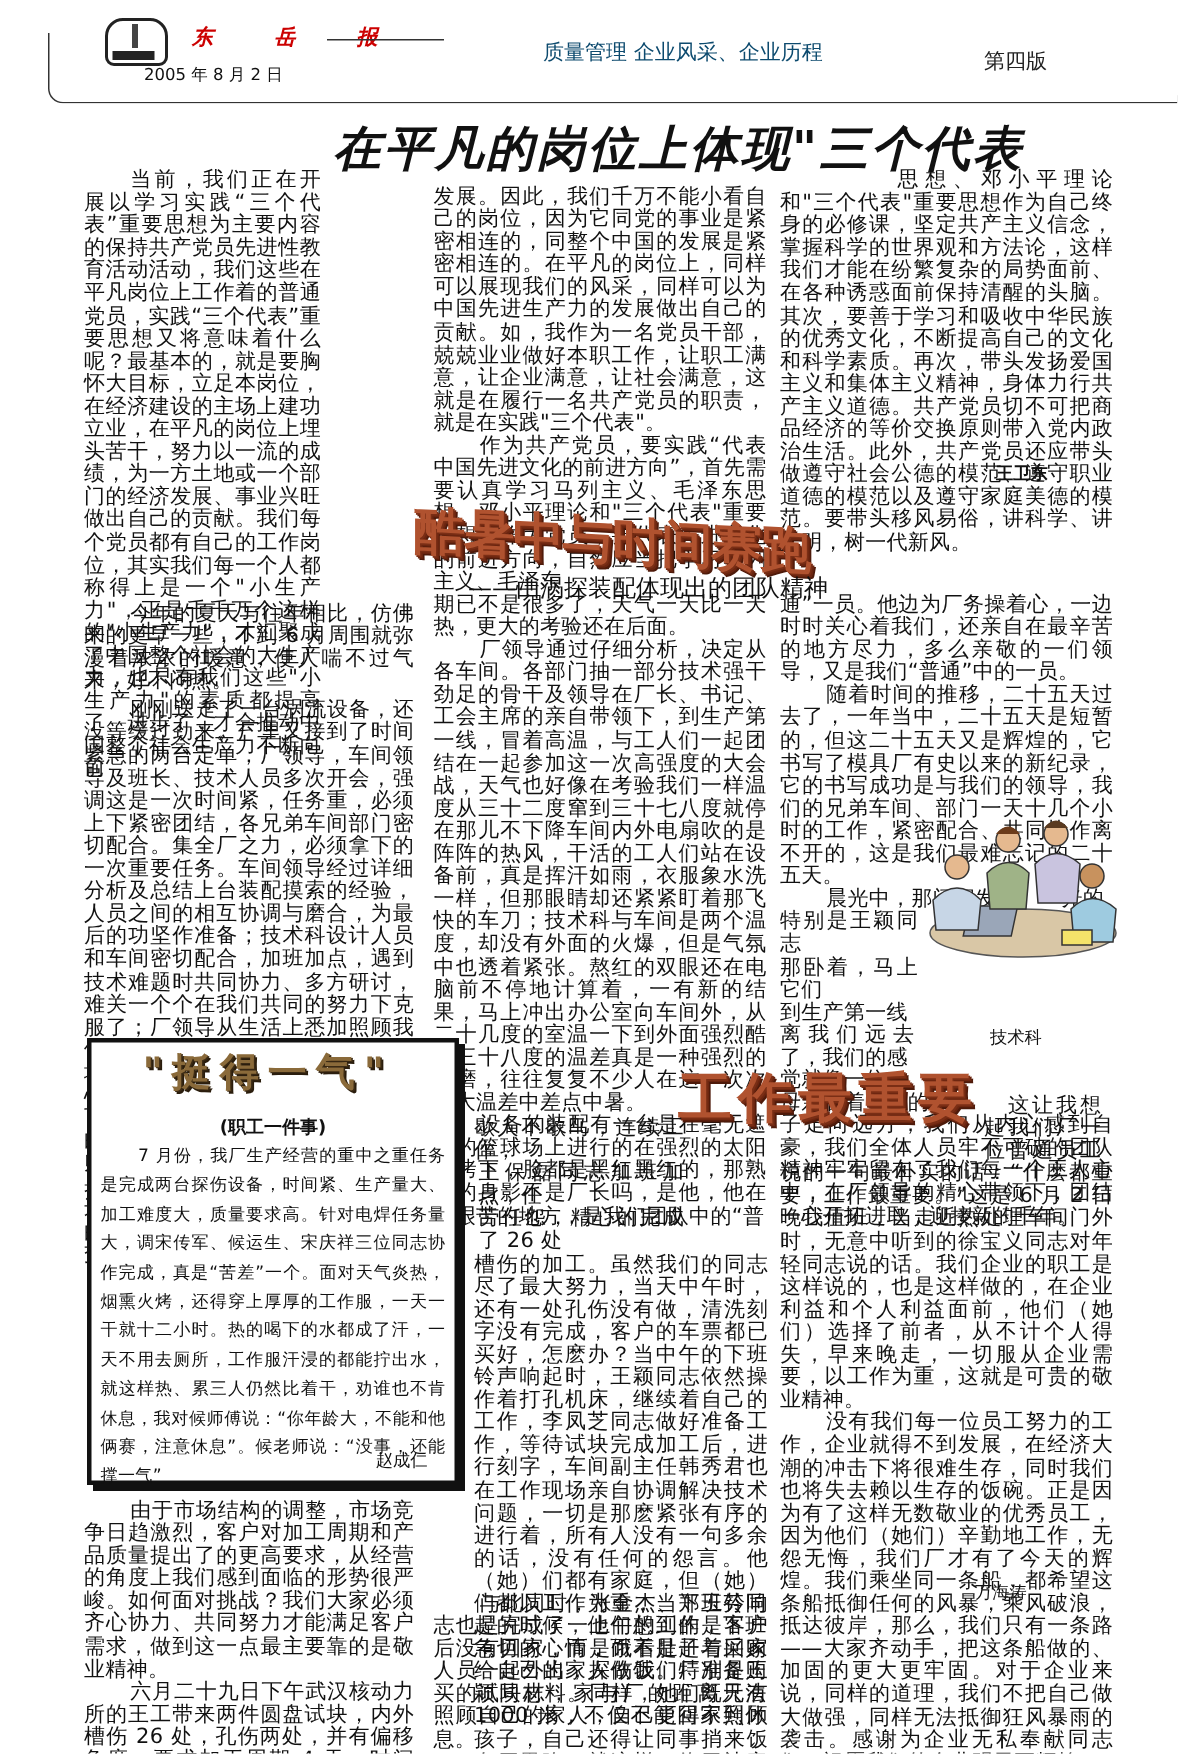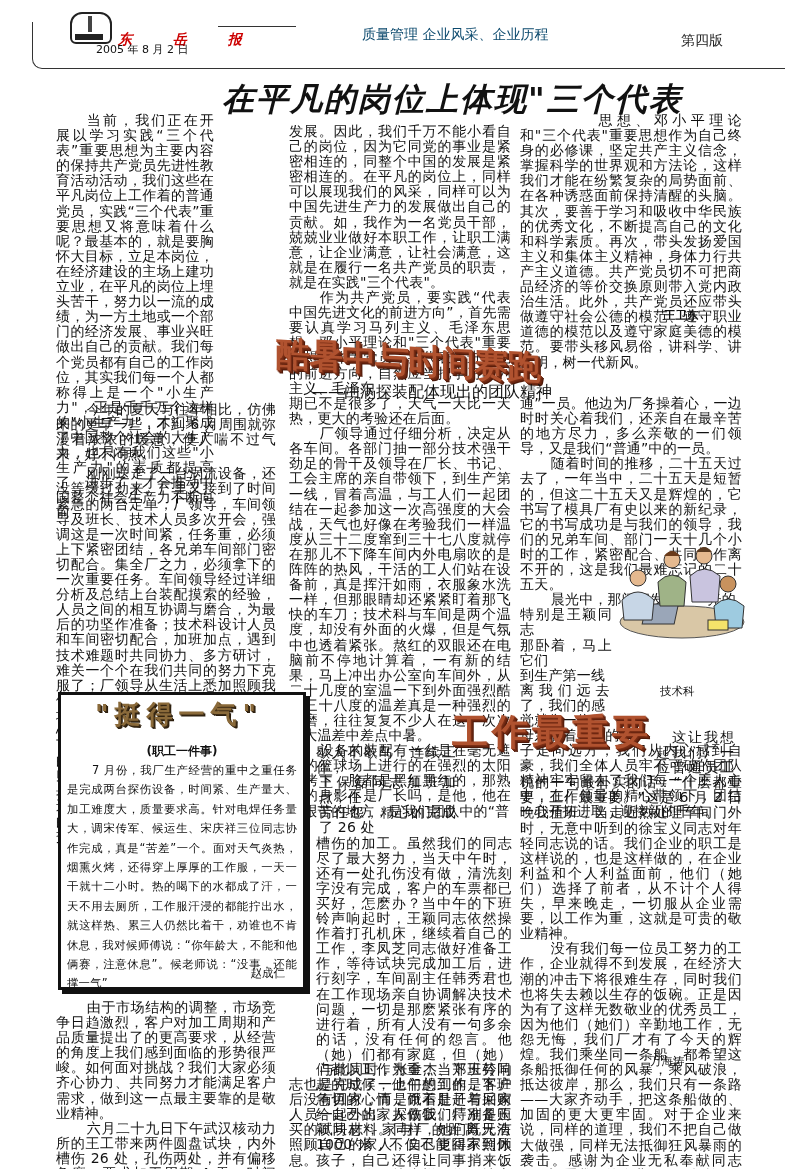--- a/index.html
+++ b/index.html
@@ -9,24 +9,24 @@
   .txt { font-size:14px; line-height:15.1px; text-align:justify; letter-spacing:0.2px; }
   .txt p { margin:0; }
   .ind { text-indent:2.2em; }
   
   .mast-frame { left:32px; top:22px; width:752px; height:46px;
      border-left:1.5px solid #333; border-bottom:1.5px solid #333; border-radius:0 0 0 10px; }
   .mast-line { left:147px; top:26px; width:76px; height:0; border-top:1.3px solid #333; }
   .logo { left:70px; top:12px; width:38px; height:28px; border:2px solid #222; border-radius:12px 12px 6px 6px; background:#fff; }
   .logo .tower { position:absolute; left:16px; top:2px; width:4px; height:16px; background:#444; }
   .logo .base { position:absolute; left:3px; bottom:2px; width:28px; height:6px; background:#222; }
-  .paper-name { left:118px; top:16px; font-family:"DejaVu Serif", serif; font-weight:bold; font-size:14px; color:#c00; letter-spacing:18px; font-style:italic;margin-top:15px; }
+  .paper-name { left:128px; top:16px; font-family:"DejaVu Serif", serif; font-weight:bold; font-size:14px; color:#c00; letter-spacing:18px; font-style:italic; }
   .date { left:96px; top:42px; font-size:11px; }
   .section { left:230px; top:26px; font-size:14px; color:#0c4a6e; }
-  .page-no { left:656px; top:32px; font-size:14px; color:#222;margin-left:25px; }
+  .page-no { left:656px; top:32px; font-size:14px; color:#222; }
   
   .hl1 { left:222px; top:78px; font-family:"DejaVu Serif", serif; font-weight:bold; font-style:italic; font-size:32px; color:#111; letter-spacing:2px; white-space:nowrap; }
   .hl3d { font-family:"DejaVu Serif", serif; font-weight:bold; color:#b0522f;
           text-shadow:1px 1px 0 #7a2e15, 2px 2px 0 #6a2510, 3px 3px 0 #4e1a0a; white-space:nowrap; }
   .hl2 { left:276px; top:338px; font-size:34px; letter-spacing:-1px; transform:skewY(3deg); }
   .hl4 { left:452px; top:708px; font-size:36px; letter-spacing:4px; }
   .subtitle { left:312px; top:382px; font-size:16px; }
   .byline { font-size:11.5px; }
   
   .box { left:58px; top:692px; width:242px; height:292px; border:3px solid #111; box-shadow:4px 4px 0 #111; background:#fff; }

